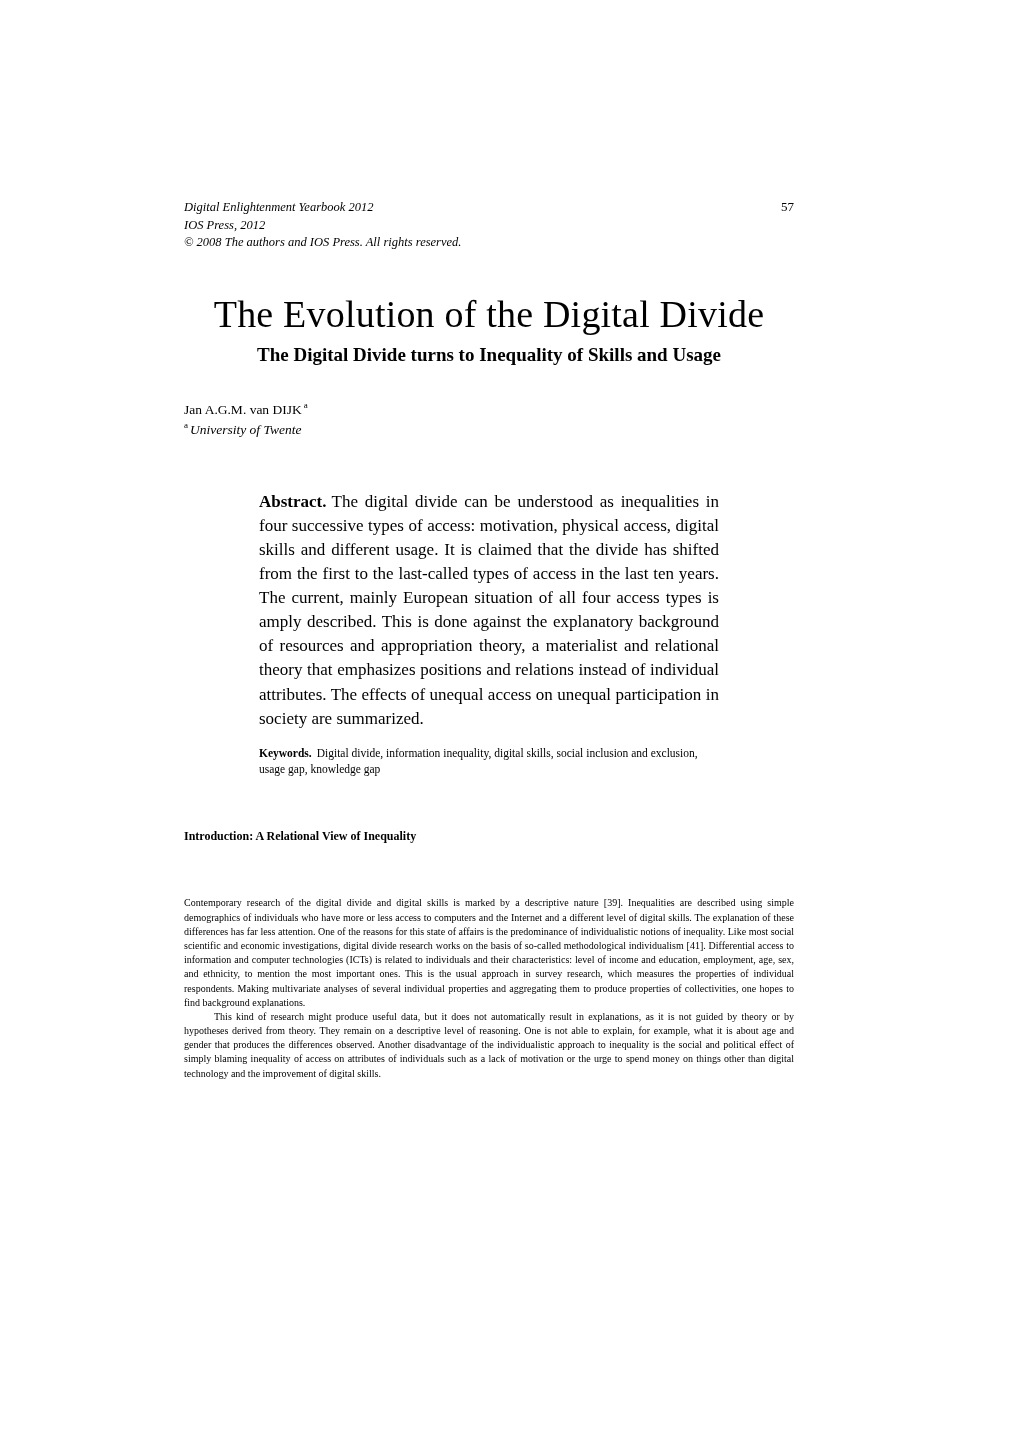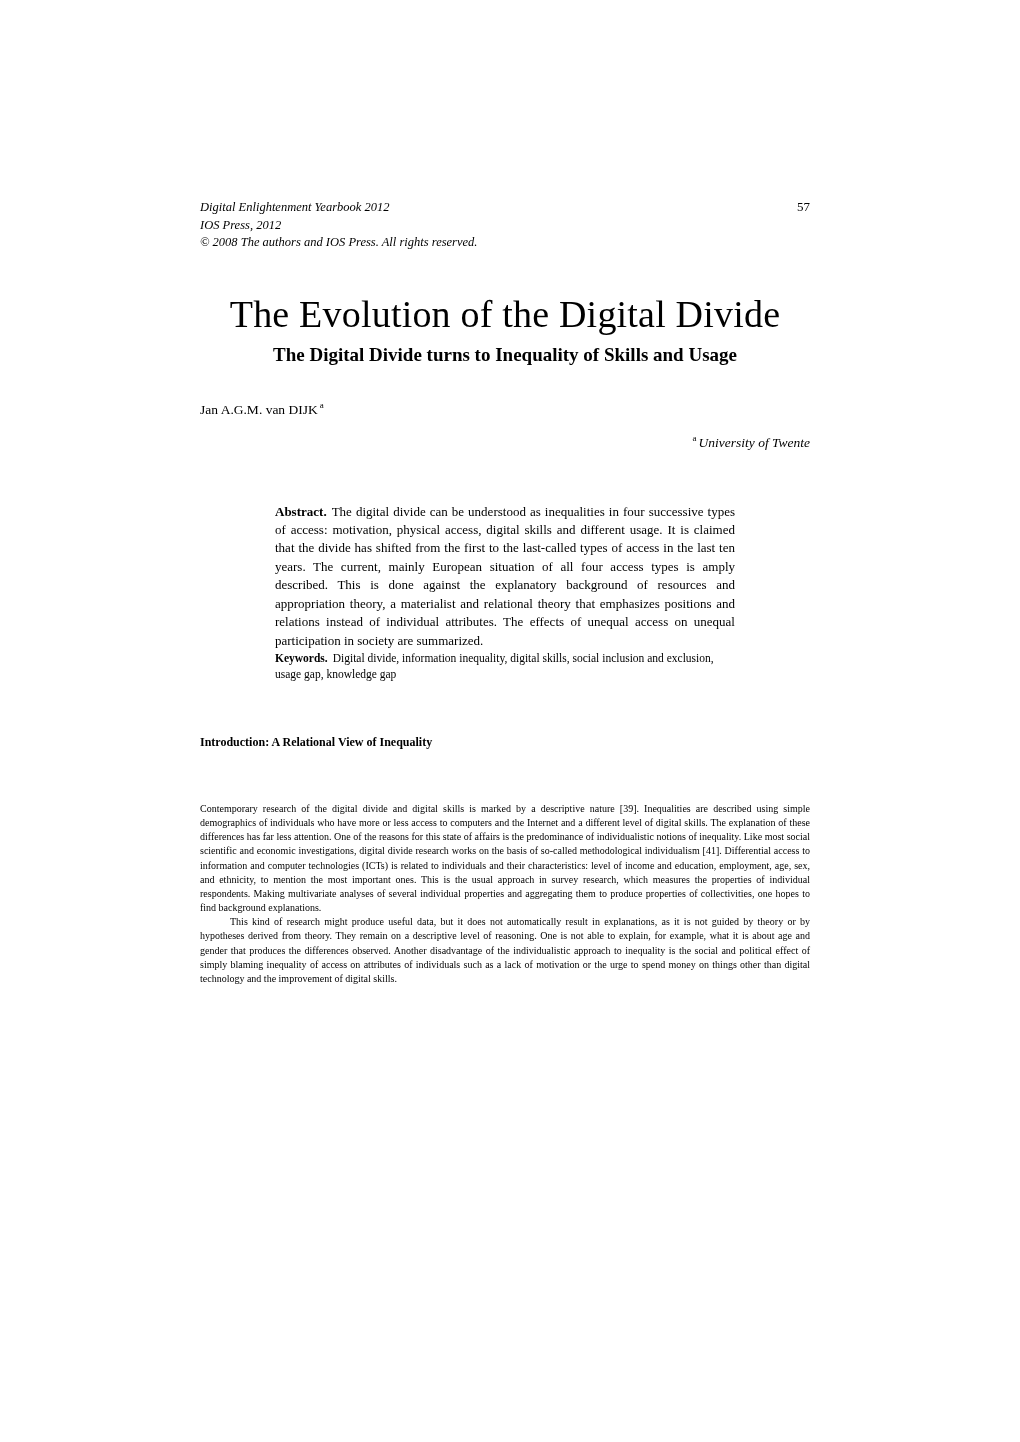--- a/index.html
+++ b/index.html
@@ -11,21 +11,21 @@
     position: relative;
     width: 1020px;
     height: 1442px;
     background: #ffffff;
     color: #000000;
     font-family: "Liberation Serif", serif;
     overflow: hidden;
   }
   .content {
     position: absolute;
-    left: 200px;
+    left: 184px;
     top: 198px;
     width: 610px;
   }
 
   
   .imprint {
     font-size: 12.5px;
     line-height: 1.4;
     font-style: italic;
   }
@@ -57,41 +57,42 @@
   
   .author-line {
     margin-top: 34px;
     font-size: 13.5px;
   }
   .author-line sup {
     font-size: 9px;
     margin-left: 2px;
   }
   .affiliation-line {
-    margin-top: 16px;
-    text-align: right;
+    margin-top: 3px;
+    text-align: left;
     font-size: 13.5px;
     font-style: italic;
   }
   .affiliation-line sup {
     font-size: 9px;
     font-style: normal;
     margin-right: 2px;
   }
 
   
   .abstract-block {
     margin-top: 52px;
     margin-left: 75px;
     width: 460px;
-    font-size: 13px;
+    font-size: 17px;
     line-height: 1.42;
     text-align: justify;
   }
   .keywords-block {
+    margin-top: 14px;
     margin-left: 75px;
     width: 460px;
     font-size: 11.5px;
     line-height: 1.42;
     text-align: left;
   }
   .run-in-label {
     font-weight: 700;
     margin-right: 5px;
   }

